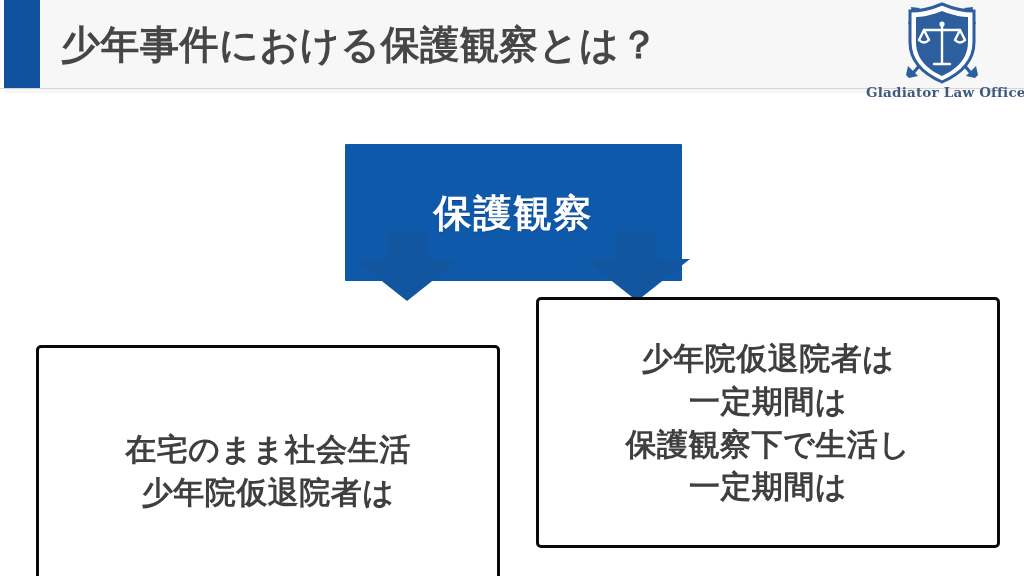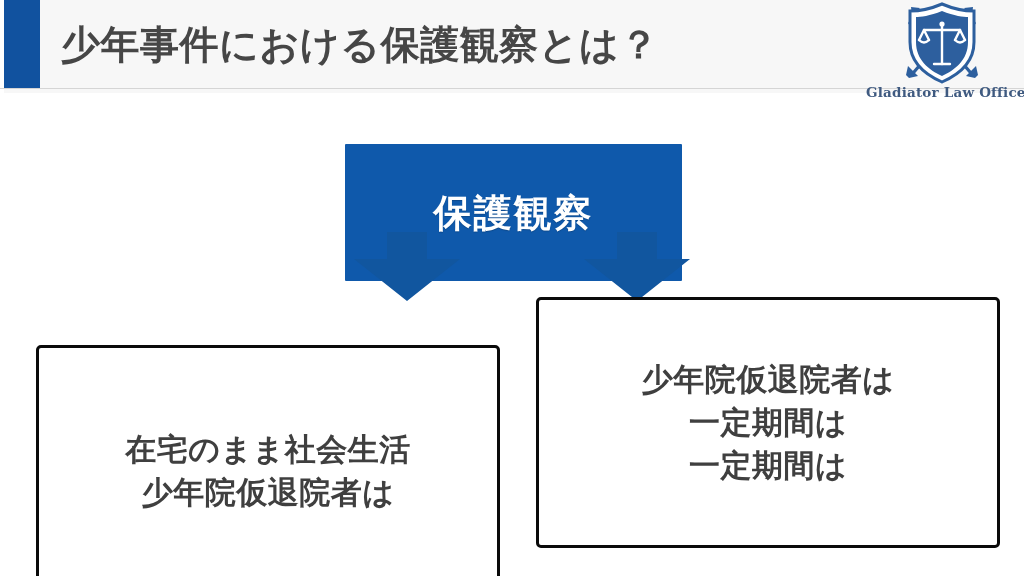--- a/index.html
+++ b/index.html
@@ -217,16 +217,17 @@
   </div>
 
   <div class="outcome-box outcome-left">
     <div class="outcome-line">在宅のまま社会生活</div>
     <div class="outcome-line">少年院仮退院者は</div>
   </div>
 
   <div class="outcome-box outcome-right">
     <div class="outcome-line">少年院仮退院者は</div>
     <div class="outcome-line">一定期間は</div>
+    <div class="outcome-line">保護観察下で生活し</div>
     <div class="outcome-line">一定期間は</div>
   </div>
 
 </div>
 
 </body></html>

